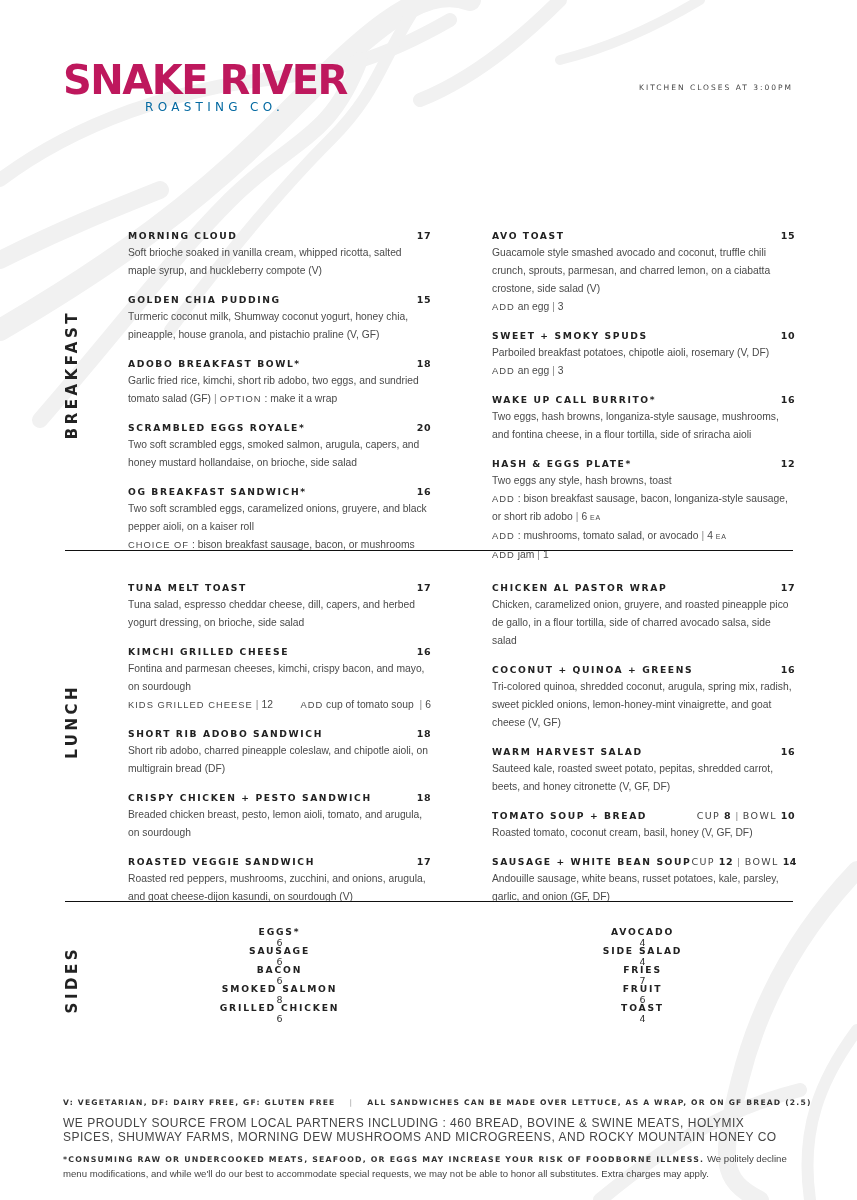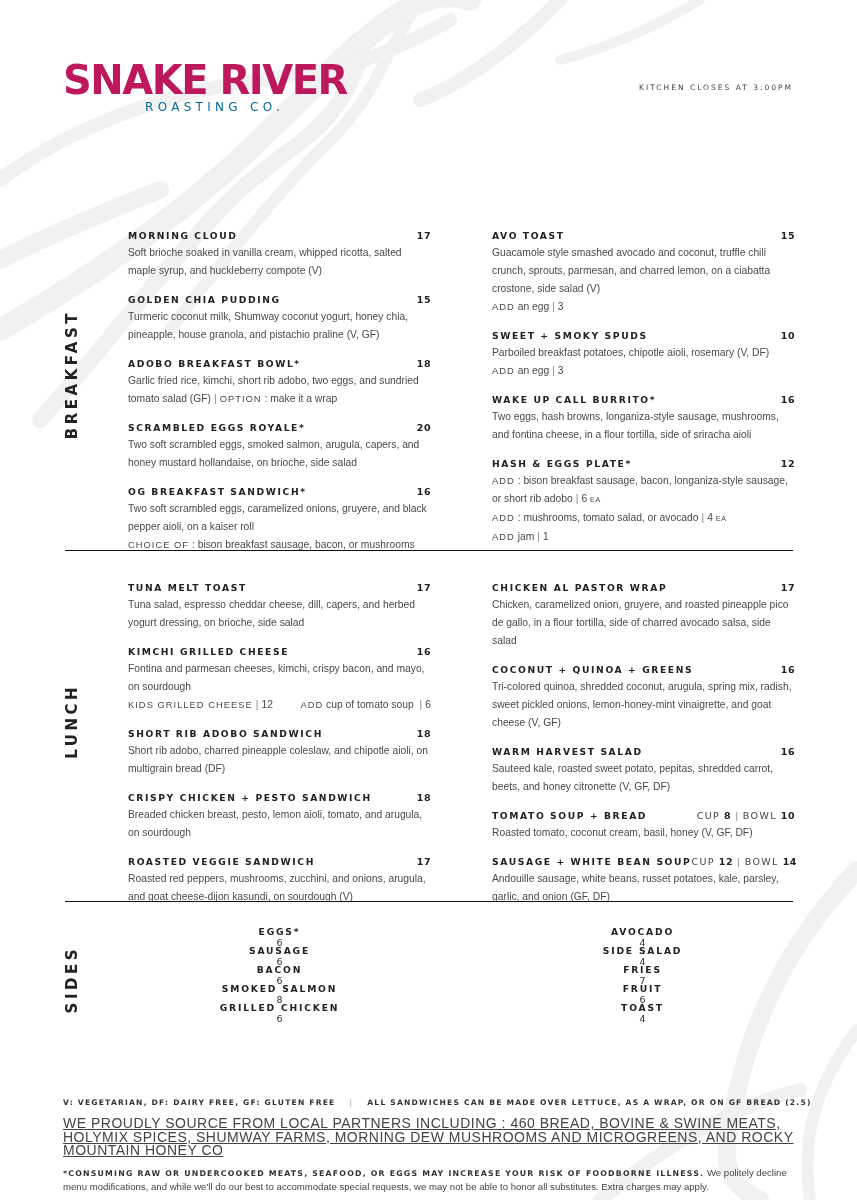--- a/index.html
+++ b/index.html
@@ -99,21 +99,21 @@
   .side-price { font-family: "DejaVu Sans", sans-serif; font-size: 9.5px; color: #333; }
 
   
   .footer { position: absolute; left: 63px; top: 1098px; width: 735px; }
   .f-line1 {
     font-family: "DejaVu Sans", sans-serif; font-weight: bold; font-size: 7.6px; letter-spacing: 1.2px; color: #333; white-space: nowrap;
   }
   .f-line1 .sep { font-weight: normal; color: #999; margin: 0 14px; }
   .f-line2 {
     margin-top: 10px;
-    font-family: "Liberation Sans", sans-serif; font-size: 14px; letter-spacing: 0.5px; line-height: 13.5px; color: #444; text-decoration: underline;
+    font-family: "Liberation Sans", sans-serif; font-size: 12px; letter-spacing: 0.5px; line-height: 13.5px; color: #444;
   }
   .f-line3 {
     margin-top: 8px;
     font-family: "Liberation Sans", sans-serif; font-size: 9.6px; line-height: 13.5px; color: #444;
   }
   .f-line3 b { font-family: "DejaVu Sans", sans-serif; font-size: 7.8px; letter-spacing: 1.2px; color: #333; }
 </style>
 </head>
 <body>
 
@@ -204,20 +204,21 @@
             <span class="item-name">WAKE UP CALL BURRITO*</span>
             <span class="item-price">16</span>
           </div>
         <div class="item-desc">Two eggs, hash browns, longaniza-style sausage, mushrooms, and fontina cheese, in a flour tortilla, side of sriracha aioli</div>
       </div>
       <div class="item">
         <div class="item-head">
             <span class="item-name">HASH &amp; EGGS PLATE*</span>
             <span class="item-price">12</span>
           </div>
+        <div class="item-desc">Two eggs any style, hash browns, toast</div>
         <div class="item-extra"><span class="caps">ADD</span> <span>: bison breakfast sausage, bacon, longaniza-style sausage, or short rib adobo</span><span class="pipe">|</span><span>6</span> <span class="sm-caps">EA</span></div>
         <div class="item-extra"><span class="caps">ADD</span> <span>: mushrooms, tomato salad, or avocado</span><span class="pipe">|</span><span>4</span> <span class="sm-caps">EA</span></div>
         <div class="item-extra"><span class="caps">ADD</span> <span>jam</span><span class="pipe">|</span><span>1</span></div>
       </div>
     </div>
   </div>
 
   <div class="divider" style="top:550px;"></div>
 
   <div class="section" style="top:582px;">

